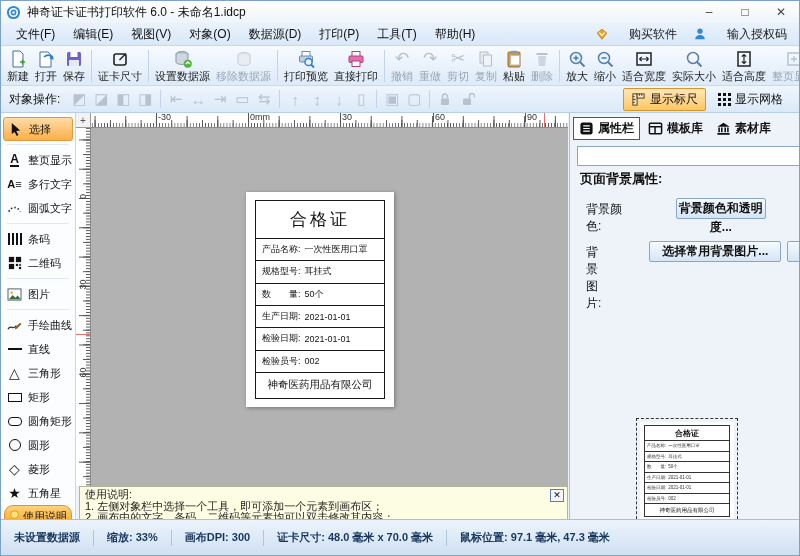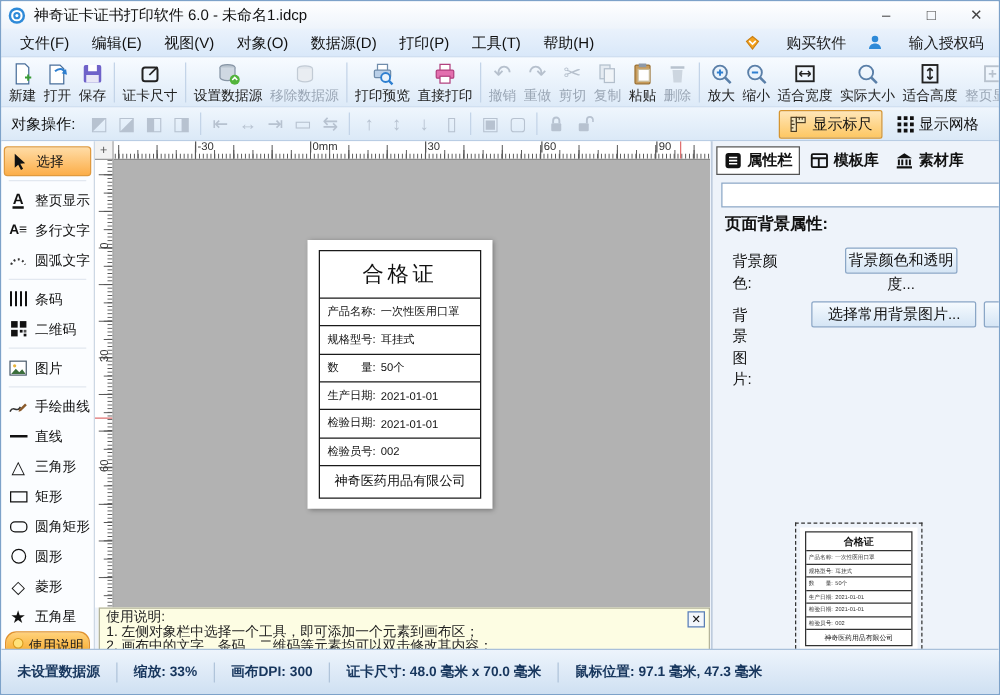--- a/index.html
+++ b/index.html
@@ -126,21 +126,21 @@
   .tab.active { background:#fff; border:1px solid #555; }
   .combo { margin:6px 7px 4px; height:20px; background:#fff; border:1px solid #8aa6c6; position:relative; }
   .combo-val { line-height:18px; padding-left:4px; }
   .combo-arrow { position:absolute; right:1px; top:1px; width:15px; bottom:1px; display:flex;
     align-items:center; justify-content:center; font-size:9px; color:#333; border-left:1px solid #c7d5e6; }
   .section-title { font-weight:bold; font-size:13px; margin:0 0 10px 10px; color:#111; }
   .prop-row { display:flex; align-items:flex-start; margin:0 0 6px 16px;gap:48px; }
   .prop-label { width:62px; font-size:12px; padding-top:3px; color:#111; }
   .btn-col { display:flex; gap:6px; }
   .pbtn { width:132px; height:21px; background: linear-gradient(#f5fafe,#d5e5f5);
-    border:1px solid #8aa6c6; border-radius:2px; font-size:12px; text-align:center; line-height:19px; color:#111; }
+    border:1px solid #8aa6c6; border-radius:2px; font-size:12px; text-align:center; line-height:19px; color:#111;font-weight:bold; }
   .pbtn.disabled { color:#9aa6b5; }
   .swatch { width:23px; height:21px; background:#fff; border:1px solid #444; margin-left:7px; }
   .thumb-header { position:absolute; left:0; right:0; top:278px; height:20px;
     background: linear-gradient(#5b8bd0,#28588f); color:#fff; font-weight:bold; font-size:12px;
     line-height:20px; padding-left:7px; }
   .thumb-area { position:absolute; left:0; right:0; top:298px; bottom:0; }
   .mini-sel { position:absolute; left:66px; top:7px; width:102px; height:106px; border:1px dashed #333; padding:3px; }
   .mini-card { width:100%; height:100%; background:#fff; padding:3px 4px; }
   .mini-table { width:100%; height:100%; border:1px solid #333; display:flex; flex-direction:column; }
   .mini-title { flex:none; height:15px; display:flex; align-items:center; justify-content:center;

